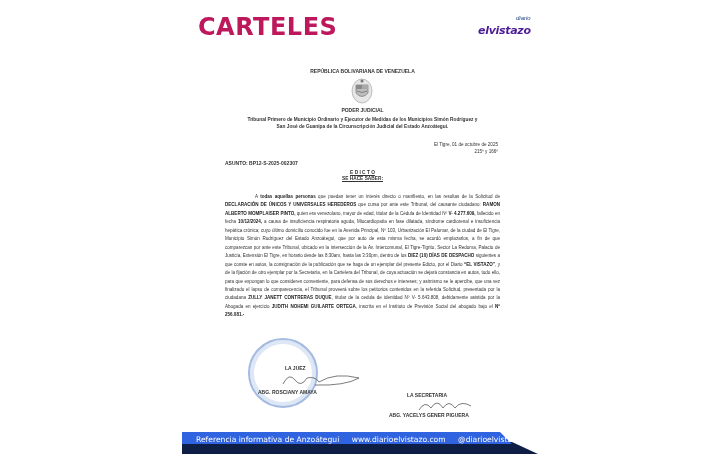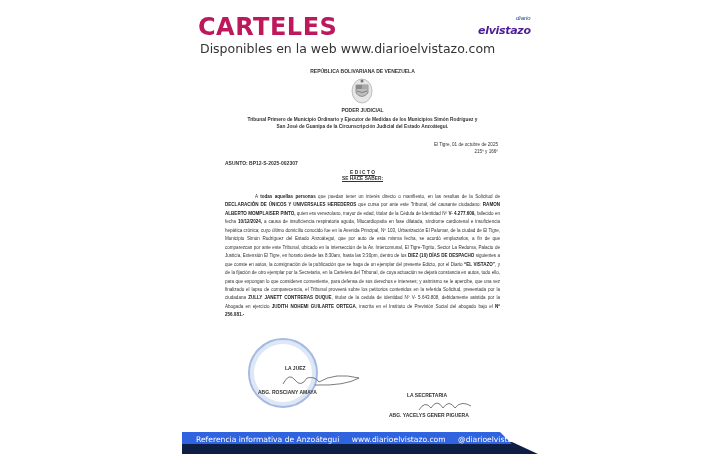--- a/index.html
+++ b/index.html
@@ -59,21 +59,20 @@
     font-family: "DejaVu Sans", sans-serif;
     text-align: right;
   }
   .footer-text span { margin-right: 10px; }
 </style>
 </head>
 <body>
 
 <div class="header">
   <div class="carteles">CARTELES</div>
-  <div class="subtitle">Disponibles en la web www.diarioelvistazo.com</div>
   <div class="brand">
     <span class="brand-main">elvistazo</span>
     <span class="brand-small">diario</span>
   </div>
 </div>
 
 <div class="doc" style="height:300px;">
   <div class="rep c">REPÚBLICA BOLIVARIANA DE VENEZUELA</div>
   <div class="seal">
     <svg width="22" height="26" viewBox="0 0 22 26">

